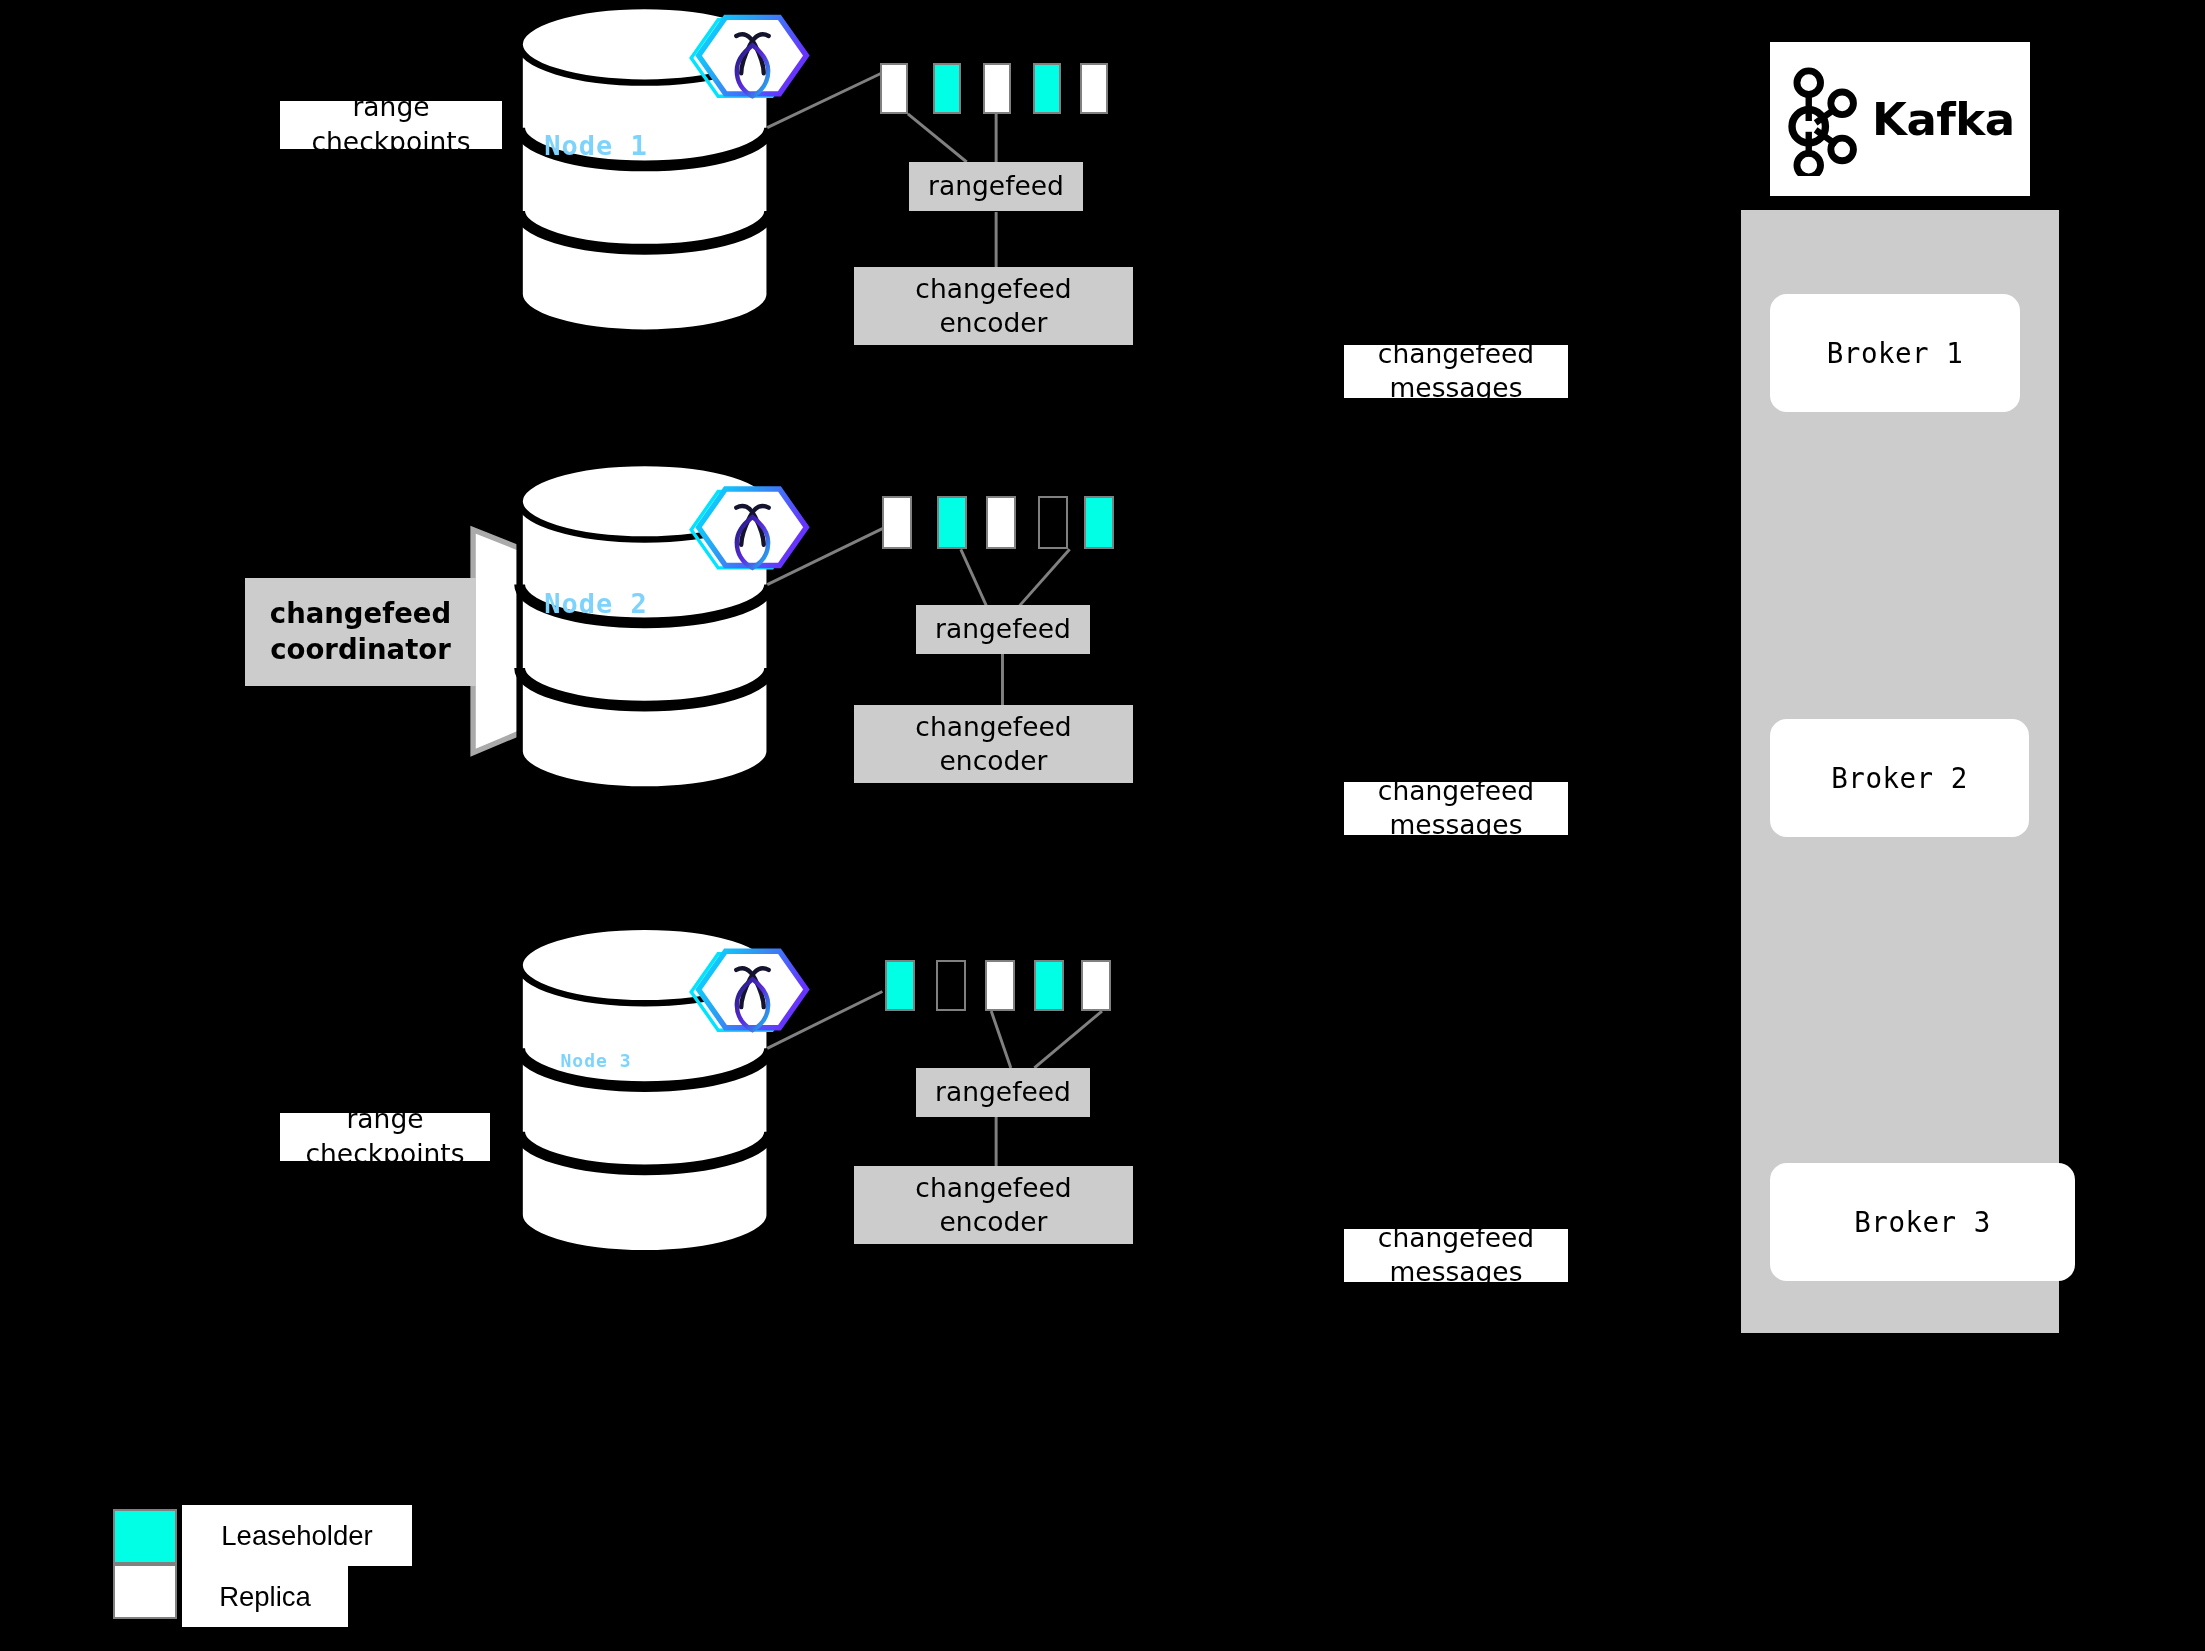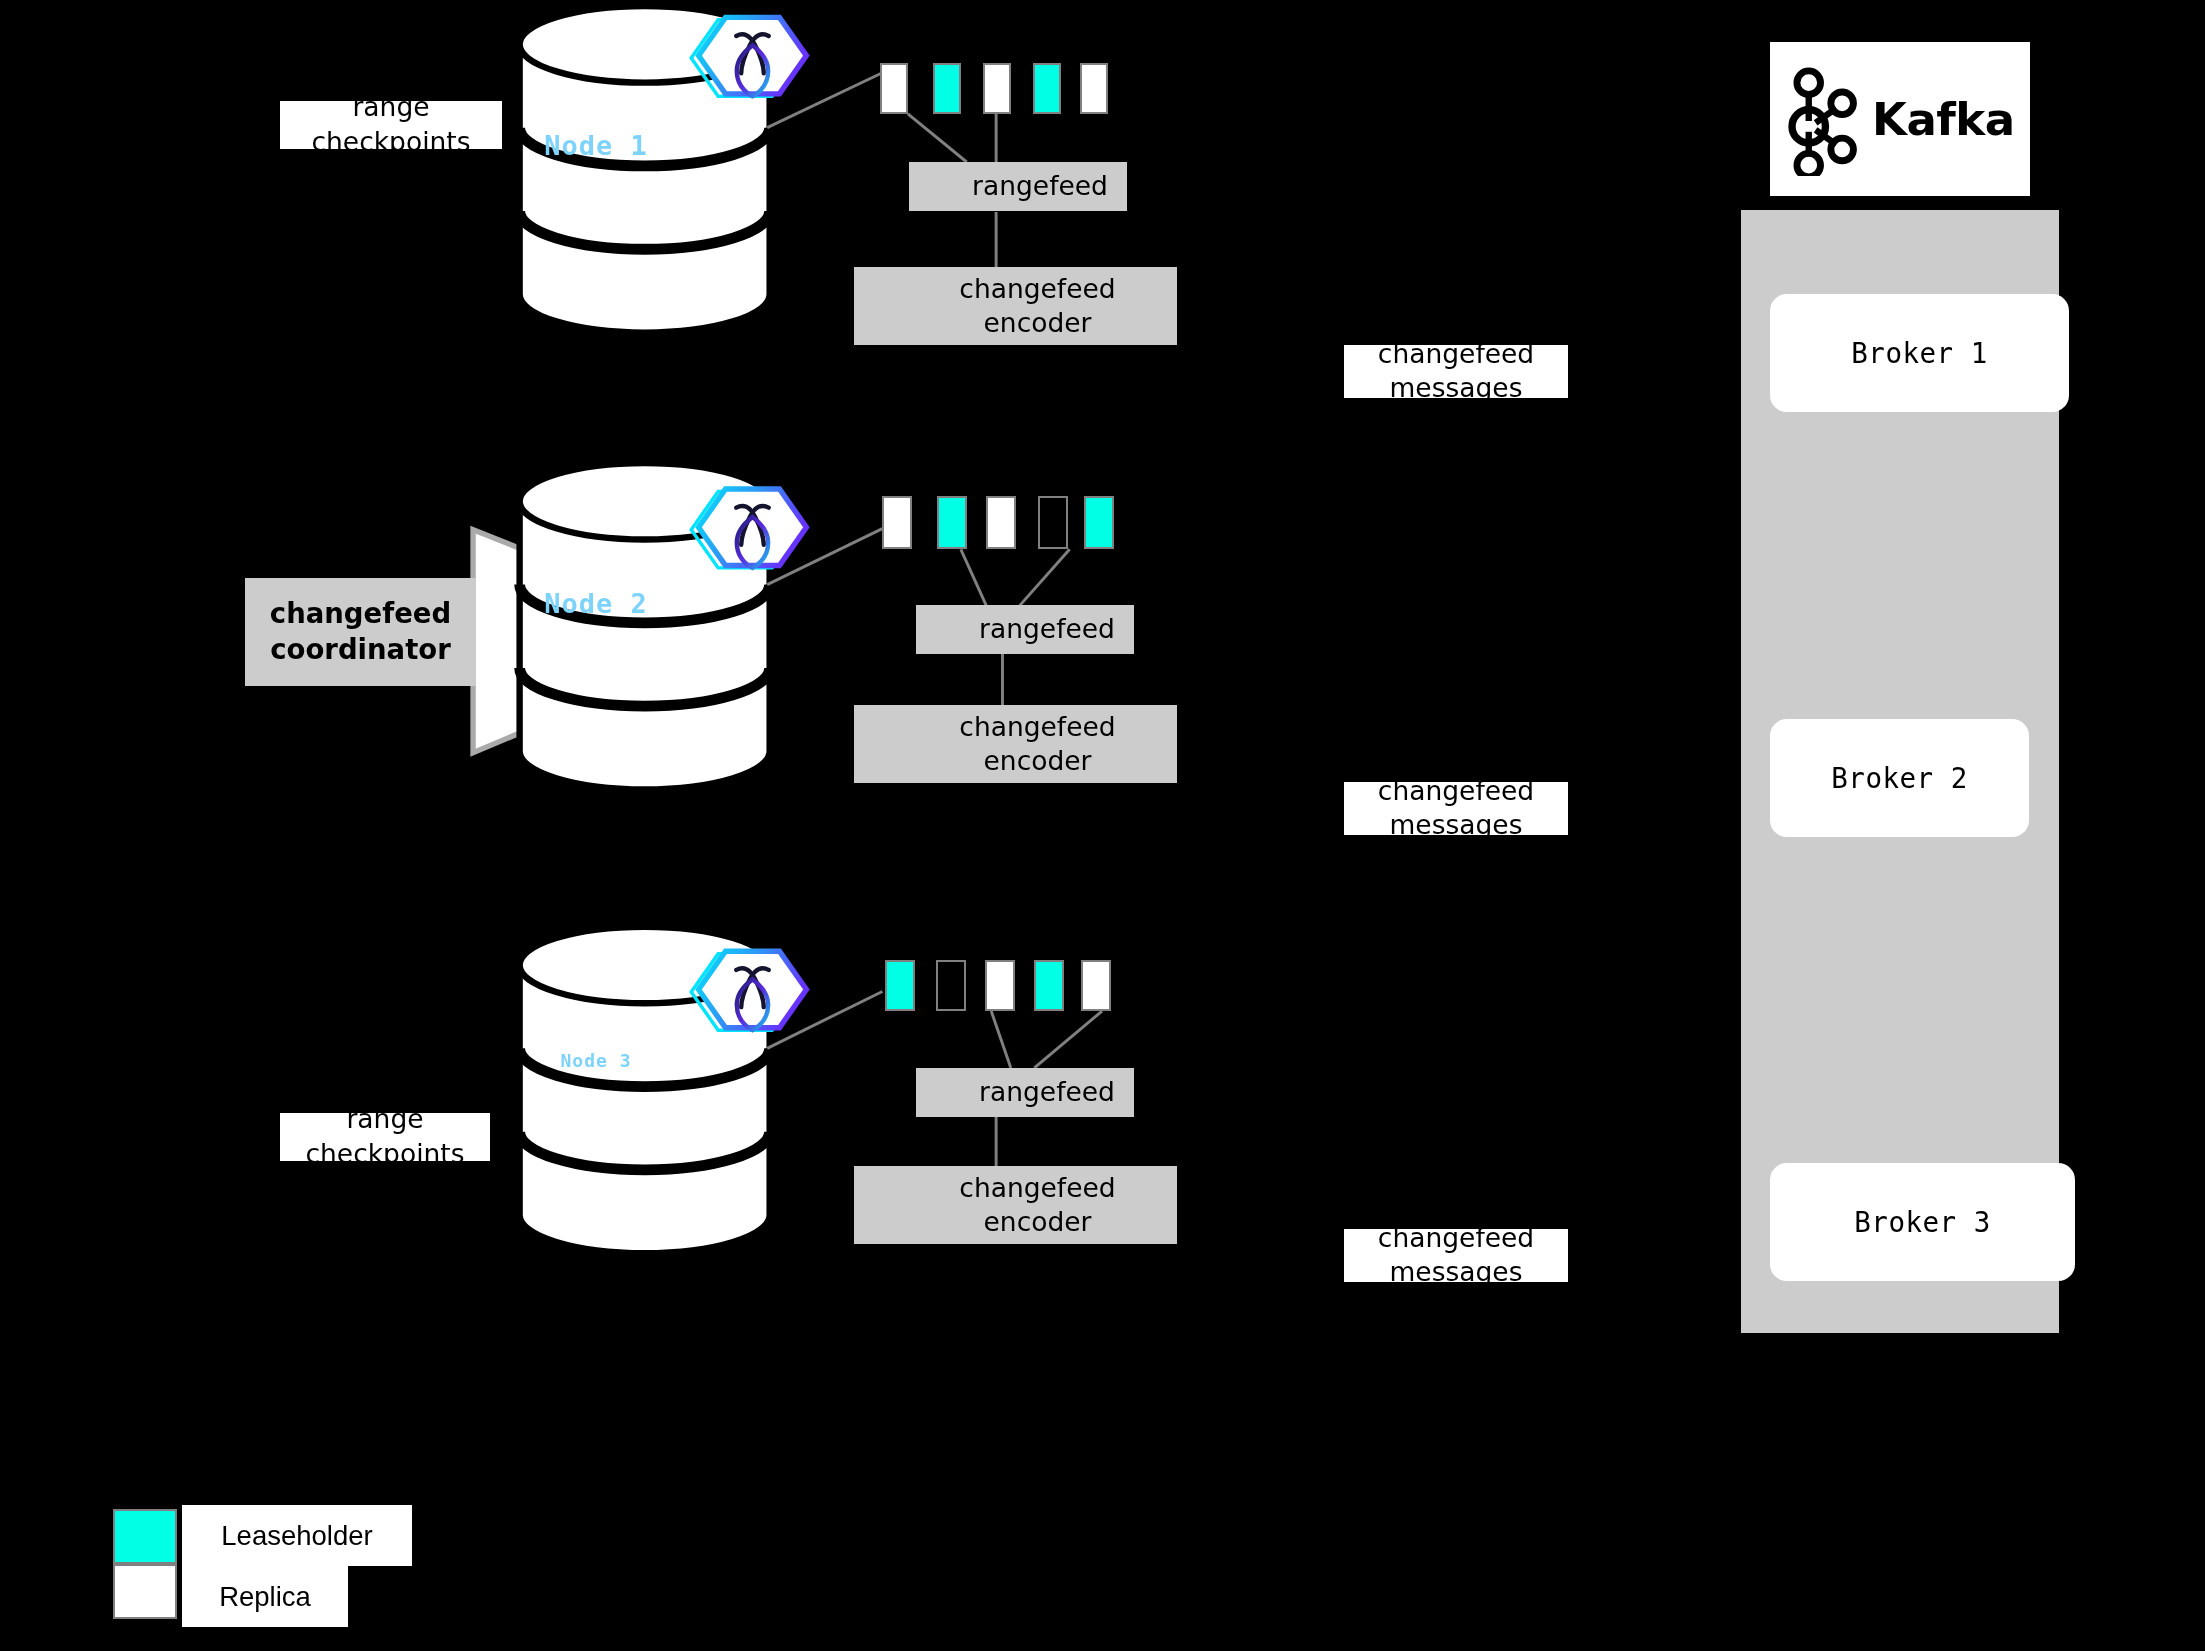--- a/index.html
+++ b/index.html
@@ -45,21 +45,20 @@
     position: absolute;
     background: #cccccc;
     color: #000000;
     font-family: "DejaVu Sans", sans-serif;
     display: flex;
     align-items: center;
     justify-content: center;
     text-align: center;
     line-height: 1.3;
     white-space: pre-line;
-    padding-left: 44px;
   }
 
   
   .replica {
     position: absolute;
     border: 2.9px solid #808080;
     box-sizing: border-box;
   }
   .replica.leaseholder { background: #00ffe5; }
   .replica.white       { background: #ffffff; }
@@ -319,21 +318,21 @@
 messages</span>
   </div>
 
   <div class="wlabel" style="left:1344px; top:1229px; width:224px; height:53px; font-size:26.5px;">
     <span class="inner">changefeed
 messages</span>
   </div>
 
 
   <div id="kafka-container" style="left:1741px; top:210px; width:318px; height:1123px;">
-    <div class="broker" style="left:29px; top:84px; width:299px; height:118px; font-size:27.5px;">Broker 1</div>
+    <div class="broker" style="left:29px; top:84px; width:250px; height:118px; font-size:27.5px;">Broker 1</div>
     <div class="broker" style="left:29px; top:509px; width:259px; height:118px; font-size:27.5px;">Broker 2</div>
     <div class="broker" style="left:29px; top:953px; width:305px; height:118px; font-size:27.5px;">Broker 3</div>
   </div>
 
   <div id="kafka-logo-box" style="left:1770px; top:42px; width:260px; height:154px;">
     <svg width="74" height="113" viewBox="0 0 150 230">
 
       <line x1="48" y1="62" x2="48" y2="118" stroke="#000000" stroke-width="13"></line>
       <line x1="48" y1="140" x2="48" y2="190" stroke="#000000" stroke-width="13"></line>
 

